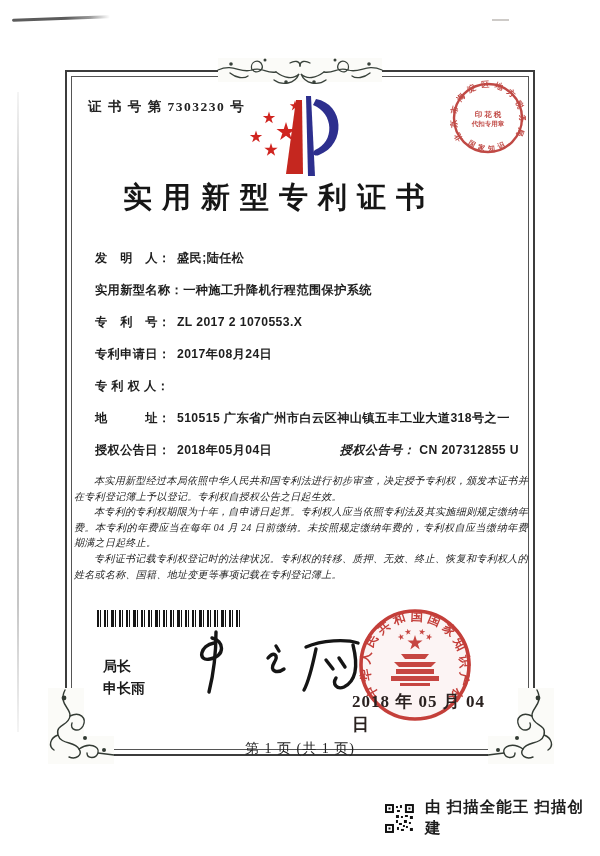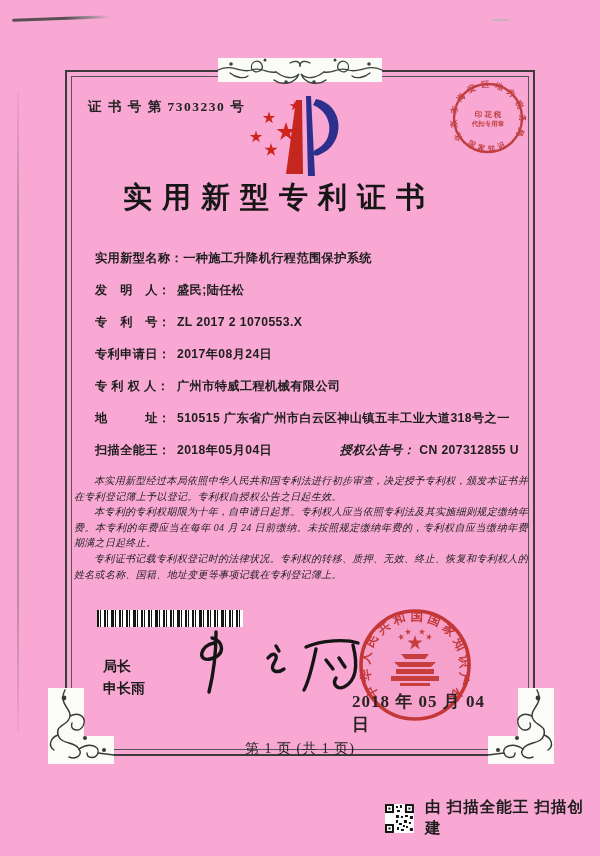--- a/index.html
+++ b/index.html
@@ -1,17 +1,17 @@
 <!DOCTYPE html>
 <html><head>
 <meta charset="utf-8">
 <style>
   html,body{margin:0;padding:0;}
   body{width:600px;height:856px;background:#e9e9e7;font-family:"Liberation Sans",sans-serif;}
-  #page{position:relative;width:600px;height:856px;background:#f9a8d4;overflow:hidden;}
+  #page{position:relative;width:600px;height:856px;background:#ffffff;overflow:hidden;}
 
   
   .artifact-line{position:absolute;left:12px;top:17px;width:98px;height:3px;background:linear-gradient(90deg,#3f3f3f 0 55%,#8a8a8a 80%,transparent);transform:rotate(-2deg);border-radius:2px;opacity:.85;}
   .artifact-right{position:absolute;left:492px;top:19px;width:17px;height:2px;background:#b9b5b0;opacity:.7;}
   .paper-shadow{position:absolute;left:17px;top:92px;width:2px;height:640px;background:linear-gradient(180deg,rgba(50,50,50,.05),rgba(50,50,50,.3) 20%,rgba(50,50,50,.28) 80%,rgba(50,50,50,.05));}
 
   
   .frame-outer{position:absolute;left:65px;top:70px;width:470px;height:686px;border:2.6px solid #3c3c3c;box-sizing:border-box;}
   .frame-inner{position:absolute;left:71px;top:76px;width:458px;height:674px;border:1px solid #555;box-sizing:border-box;}
   .flourish{position:absolute;}
@@ -139,46 +139,45 @@
       <text font-size="7" fill="#b8312c" font-weight="bold">
         <textPath href="#taxArcBot" startOffset="0" textLength="72">国家知识产权局</textPath>
       </text>
     </g>
   </svg>
 
   <div class="title">实用新型专利证书</div>
 
   <div class="fields">
     <div class="frow">
+      <span class="flabel">发　明　人：</span>
+      <span class="fvalue">盛民;陆任松</span>
+    </div>
+    <div class="frow">
       <span class="flabel">实用新型名称：</span>
       <span class="fvalue">一种施工升降机行程范围保护系统</span>
     </div>
     <div class="frow">
-      <span class="flabel">发　明　人：</span>
-      <span class="fvalue">盛民;陆任松</span>
-    </div>
-    <div class="frow">
       <span class="flabel">专　利　号：</span>
       <span class="fvalue">ZL 2017 2 1070553.X</span>
     </div>
     <div class="frow">
       <span class="flabel">专利申请日：</span>
       <span class="fvalue">2017年08月24日</span>
     </div>
     <div class="frow">
       <span class="flabel">专 利 权 人：</span>
-      <span class="fvalue">广州市特威工程机械有限公司</span>
     </div>
     <div class="frow address">
       <span class="flabel">地　　　址：</span>
       <span class="fvalue">510515 广东省广州市白云区神山镇五丰工业大道318号之一</span>
     </div>
     <div class="frow twocol">
       <span class="fpair">
-        <span class="flabel">扫描全能王：</span>
+        <span class="flabel">授权公告日：</span>
         <span class="fvalue">2018年05月04日</span>
       </span>
       <span class="fpair">
         <span class="flabel" style="flex-basis:auto;margin-right:4px;font-style:italic;">授权公告号：</span>
         <span class="fvalue">CN 207312855 U</span>
       </span>
     </div>
   </div>
 
   <div class="bodytext">

